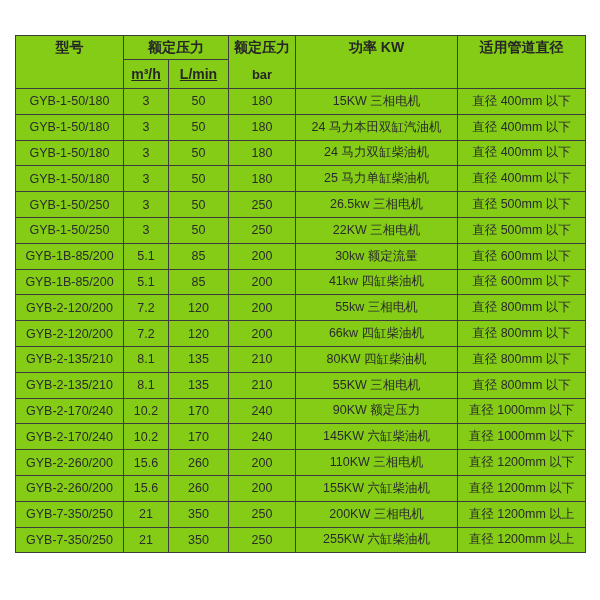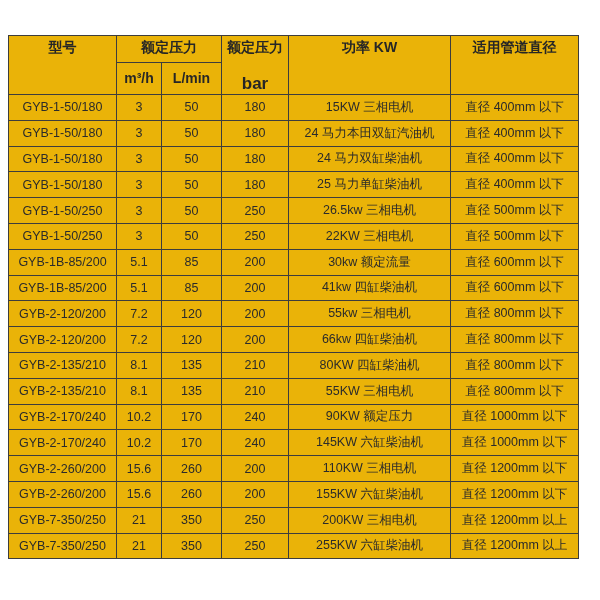--- a/index.html
+++ b/index.html
@@ -13,60 +13,60 @@
   }
   .page {
     position: relative;
     width: 600px;
     height: 600px;
     background: #ffffff;
     overflow: hidden;
   }
   table.spec-table {
     position: absolute;
-    left: 8px;
+    left: 15px;
     top: 35px;
     width: 570px;
     border-collapse: collapse;
     table-layout: fixed;
-    background: #eab308;
+    background: #84cc16;
   }
   .spec-table th, .spec-table td {
     border: 1px solid #3d3d3d;
     text-align: center;
     overflow: hidden;
     white-space: nowrap;
     padding: 0 1px;
   }
   .spec-table th {
     font-weight: bold;
     font-size: 14px;
     vertical-align: top;
     padding-top: 3px;
   }
   .spec-table thead tr.h1 { height: 24px; }
   .spec-table thead tr.h2 { height: 29px; }
-  .spec-table thead tr.h2 th { vertical-align: middle; padding-top: 0; }
+  .spec-table thead tr.h2 th { vertical-align: middle; padding-top: 0; text-decoration: underline; }
   .spec-table tbody tr { height: 25.8px; }
   .spec-table td {
     font-size: 12.5px;
     vertical-align: middle;
     color: #2b2b2b;
   }
   .col-model   { width: 108px; }
   .col-m3h     { width: 45px; }
   .col-lmin    { width: 60px; }
   .col-pressure{ width: 67px; }
   .col-power   { width: 162px; }
   .col-pipe    { width: 128px; }
   .pressure-unit {
     display: block;
-    font-size: 17px;
+    font-size: 13px;
     font-weight: bold;
-    margin-top: 17px;
+    margin-top: 10px;
   }
 </style>
 </head>
 <body>
 
 <div class="page">
   <table class="spec-table">
     <colgroup>
       <col class="col-model">
       <col class="col-m3h">

